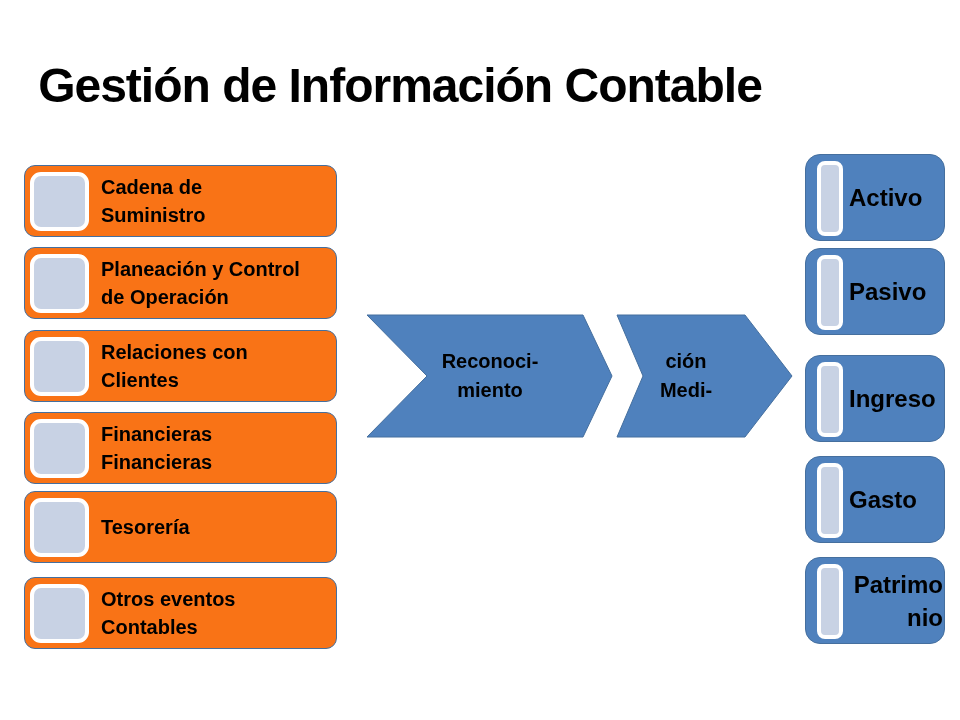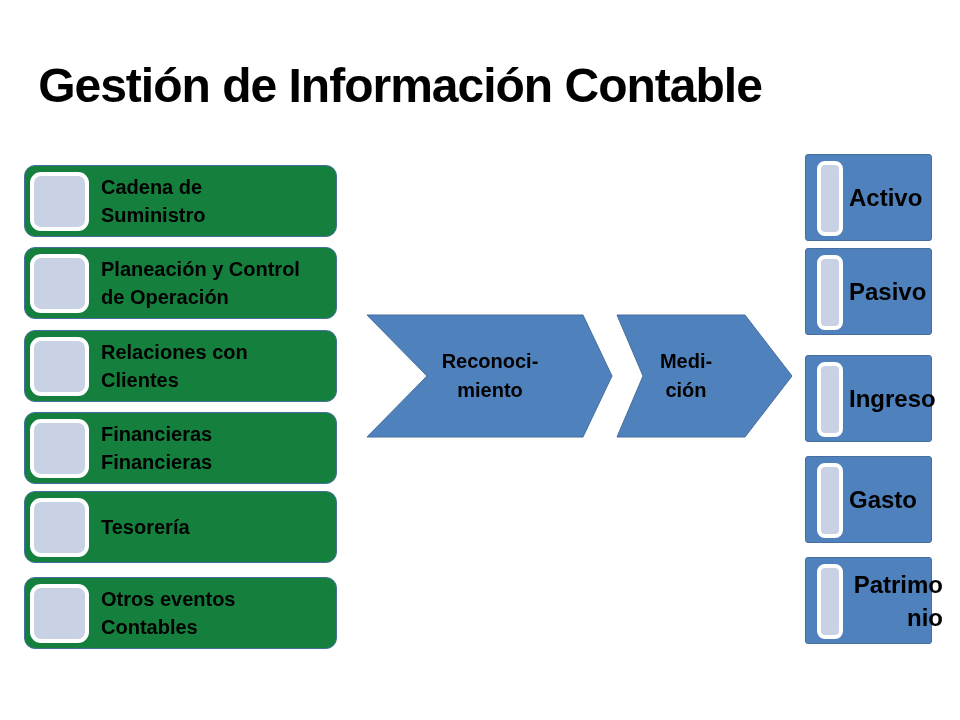--- a/index.html
+++ b/index.html
@@ -17,21 +17,21 @@
     text-align:center;
     font-size:48px;
     font-weight:700;
     letter-spacing:-1px;
     color:#000000;
   }
   
   .lbox{
     position:absolute;
     left:24px;width:313px;height:72px;
-    background:#15803d;
+    background:#f97316;
     border:1px solid #456f9e;
     border-radius:11px;
     box-sizing:border-box;
     display:flex;align-items:center;
   }
   .lsq{
     position:absolute;
     left:5px;top:6px;
     width:59px;height:59px;
     background:#c8d2e4;
@@ -41,24 +41,24 @@
   }
   .llabel{
     position:absolute;
     left:76px;top:0;height:100%;
     display:flex;flex-direction:column;justify-content:center;
     font-size:20px;font-weight:700;color:#000;line-height:28px;
   }
   
   .rbox{
     position:absolute;
-    left:805px;width:127px;height:87px;
+    left:805px;width:140px;height:87px;
     background:#4f81bd;
     border:1px solid #456f9e;
-    border-radius:3px;
+    border-radius:15px;
     box-sizing:border-box;
   }
   .rpill{
     position:absolute;
     left:11px;top:6px;
     width:26px;height:75px;
     background:#c8d2e4;
     border:4px solid #ffffff;
     border-radius:8px;
     box-sizing:border-box;
@@ -92,22 +92,22 @@
   <svg class="chevron-svg" viewBox="0 0 960 720" xmlns="http://www.w3.org/2000/svg">
     <polygon points="367,315 583,315 612,376 583,437 367,437 427,376" fill="#4f81bd" stroke="#456f9e" stroke-width="1"></polygon>
     <polygon points="617,315 745,315 792,376 745,437 617,437 643,376" fill="#4f81bd" stroke="#456f9e" stroke-width="1"></polygon>
   </svg>
 
   <div class="arrow-label arrow-label-1">
       <div>Reconoci-</div>
       <div>miento</div>
     </div>
   <div class="arrow-label arrow-label-2">
+      <div>ción</div>
       <div>Medi-</div>
-      <div>ción</div>
     </div>
 
   <div id="left-list">
     <div class="lbox" style="top: 165px;">
       <span class="lsq"></span>
       <span class="llabel">
           <div>Cadena de</div>
           <div>Suministro</div>
         </span>
     </div>

